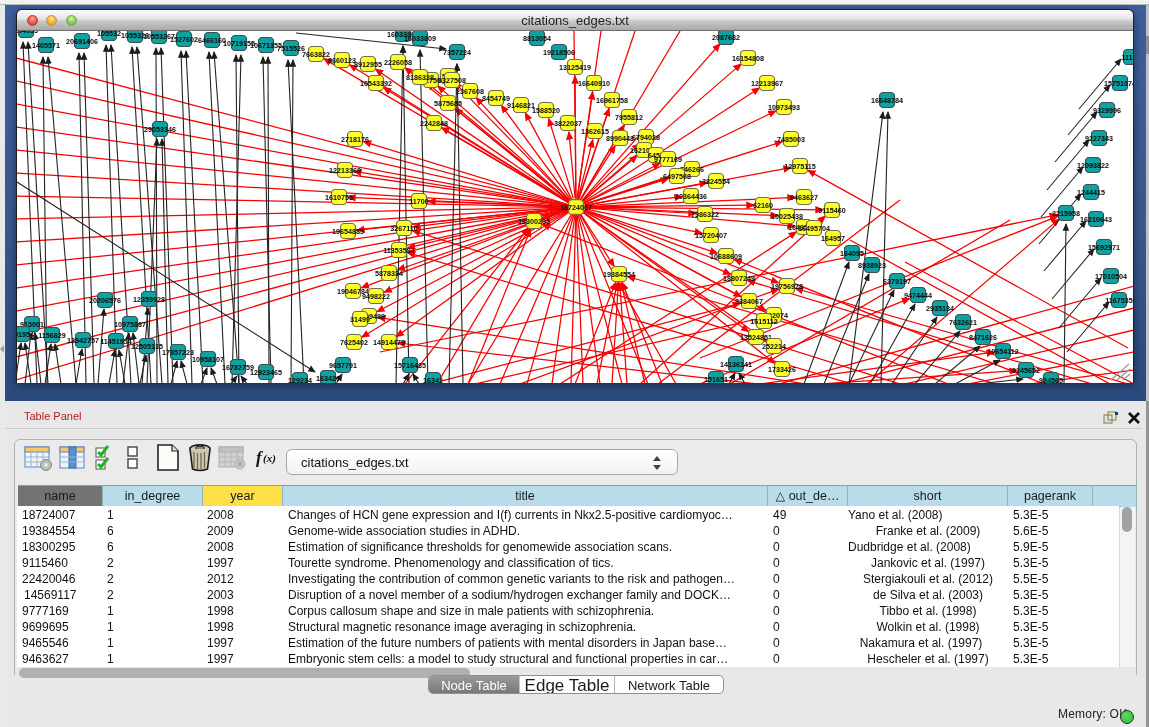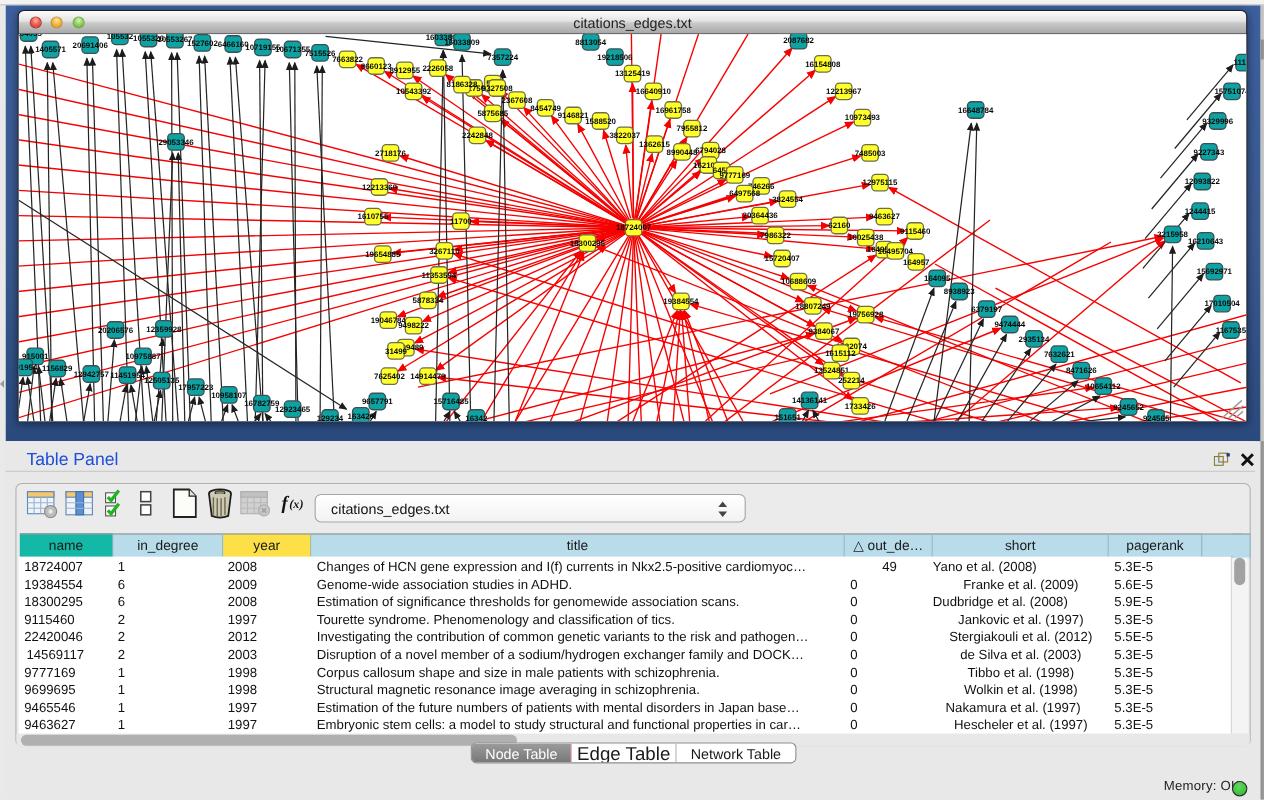--- a/index.html
+++ b/index.html
@@ -511,21 +511,21 @@
 <g stroke="#9a9a9a" stroke-width="1.4">
           <line x1="2" y1="17" x2="20" y2="1"></line>
           <line x1="8" y1="17" x2="21" y2="6"></line>
           <line x1="14" y1="17" x2="21" y2="11"></line>
         </g>
       </svg>
   </div>
 </div>
 
 <div class="abs" style="left:5px;top:401px;width:1136px;height:326px;background:#e8e8e8">
-  <div class="abs" style="left:19px;top:9px;font-size:16px;color:#1d4ed8">Table Panel</div>
+  <div class="abs" style="left:19px;top:9px;font-size:11px;color:#b91c1c">Table Panel</div>
   <div class="abs" style="left:0;top:27px;width:1136px;height:1px;background:#c9c9c9"></div>
 
   <svg class="abs" style="left:1098px;top:10px" width="16" height="14">
     <rect x="1" y="4" width="8" height="8" fill="#dce6f5" stroke="#8a7a30"></rect>
     <rect x="5" y="1" width="8" height="8" fill="none" stroke="#8a7a30"></rect>
     <rect x="12" y="1" width="3" height="3" fill="#1a3a8c"></rect>
   </svg>
   <svg class="abs" style="left:1122px;top:10px" width="14" height="14">
     <g stroke="#111" stroke-width="2.6">
         <line x1="2" y1="2" x2="12" y2="12"></line>
@@ -594,37 +594,37 @@
 
   <div class="abs" style="left:281px;top:48px;width:392px;height:26px;background:linear-gradient(180deg,#ffffff,#f2f2f2);border:1px solid #a7a7a7;border-radius:6px">
      <div class="abs" style="left:14px;top:5px;font-size:13px;color:#111">citations_edges.txt</div>
      <svg class="abs" style="left:364px;top:5px" width="12" height="16">
        <path d="M6 1 L10 6 L2 6 z" fill="#444"></path>
         <path d="M6 15 L10 10 L2 10 z" fill="#444"></path>
      </svg>
   </div>
 
   <div class="abs" style="left:13px;top:84px;width:1111px;height:22px;background:#b9dcea;border-top:1px solid #999;border-bottom:1px solid #8fb3c0"></div>
-  <div class="abs" style="left:13px;top:84px;width:85px;height:22px;background:#14b8a6;border-right:1px solid #8fb3c0;border-top:1px solid #999;font-size:12.5px;color:#1a1a1a;text-align:center;line-height:21px">name</div>
+  <div class="abs" style="left:13px;top:84px;width:85px;height:22px;background:#737373;border-right:1px solid #8fb3c0;border-top:1px solid #999;font-size:12.5px;color:#1a1a1a;text-align:center;line-height:21px">name</div>
 <div class="abs" style="left:98px;top:84px;width:100px;height:22px;background:#b9dcea;border-right:1px solid #8fb3c0;border-top:1px solid #999;font-size:12.5px;color:#1a1a1a;text-align:center;line-height:21px">in_degree</div>
 <div class="abs" style="left:198px;top:84px;width:80px;height:22px;background:#fde047;border-right:1px solid #8fb3c0;border-top:1px solid #999;font-size:12.5px;color:#1a1a1a;text-align:center;line-height:21px">year</div>
 <div class="abs" style="left:278px;top:84px;width:485px;height:22px;background:#b9dcea;border-right:1px solid #8fb3c0;border-top:1px solid #999;font-size:12.5px;color:#1a1a1a;text-align:center;line-height:21px">title</div>
 <div class="abs" style="left:763px;top:84px;width:80px;height:22px;background:#b9dcea;border-right:1px solid #8fb3c0;border-top:1px solid #999;font-size:12.5px;color:#1a1a1a;text-align:center;line-height:21px">△ out_de…</div>
 <div class="abs" style="left:843px;top:84px;width:160px;height:22px;background:#b9dcea;border-right:1px solid #8fb3c0;border-top:1px solid #999;font-size:12.5px;color:#1a1a1a;text-align:center;line-height:21px">short</div>
 <div class="abs" style="left:1003px;top:84px;width:85px;height:22px;background:#b9dcea;border-right:1px solid #8fb3c0;border-top:1px solid #999;font-size:12.5px;color:#1a1a1a;text-align:center;line-height:21px">pagerank</div>
 <div class="abs" style="left:1116px;top:84px;width:16px;height:22px;background:#b9dcea;border-right:1px solid #8fb3c0;border-top:1px solid #999;font-size:12.5px;color:#1a1a1a;text-align:center;line-height:21px"></div>
 
 </div>
 <div class="abs" style="left:17px;top:506px;width:1102px;height:161px;background:#fff"></div>
 <div class="trow" style="top:507px">
 <span style="left:22px">18724007</span>
     <span style="left:107px">1</span>
     <span style="left:207px">2008</span>
 <span style="left:288px">Changes of HCN gene expression and I(f) currents in Nkx2.5-positive cardiomyoc…</span>
-    <span style="left:802px">49</span>
+    <span style="left:773px">49</span>
 <span style="left:848px;width:160px;">Yano et al. (2008)</span>
     <span style="left:1013px">5.3E-5</span>
   </div>
 <div class="trow" style="top:523px">
 <span style="left:22px">19384554</span>
     <span style="left:107px">6</span>
     <span style="left:207px">2009</span>
 <span style="left:288px">Genome-wide association studies in ADHD.</span>
     <span style="left:773px">0</span>
 <span style="left:848px;width:160px;text-align:center">Franke et al. (2009)</span>

